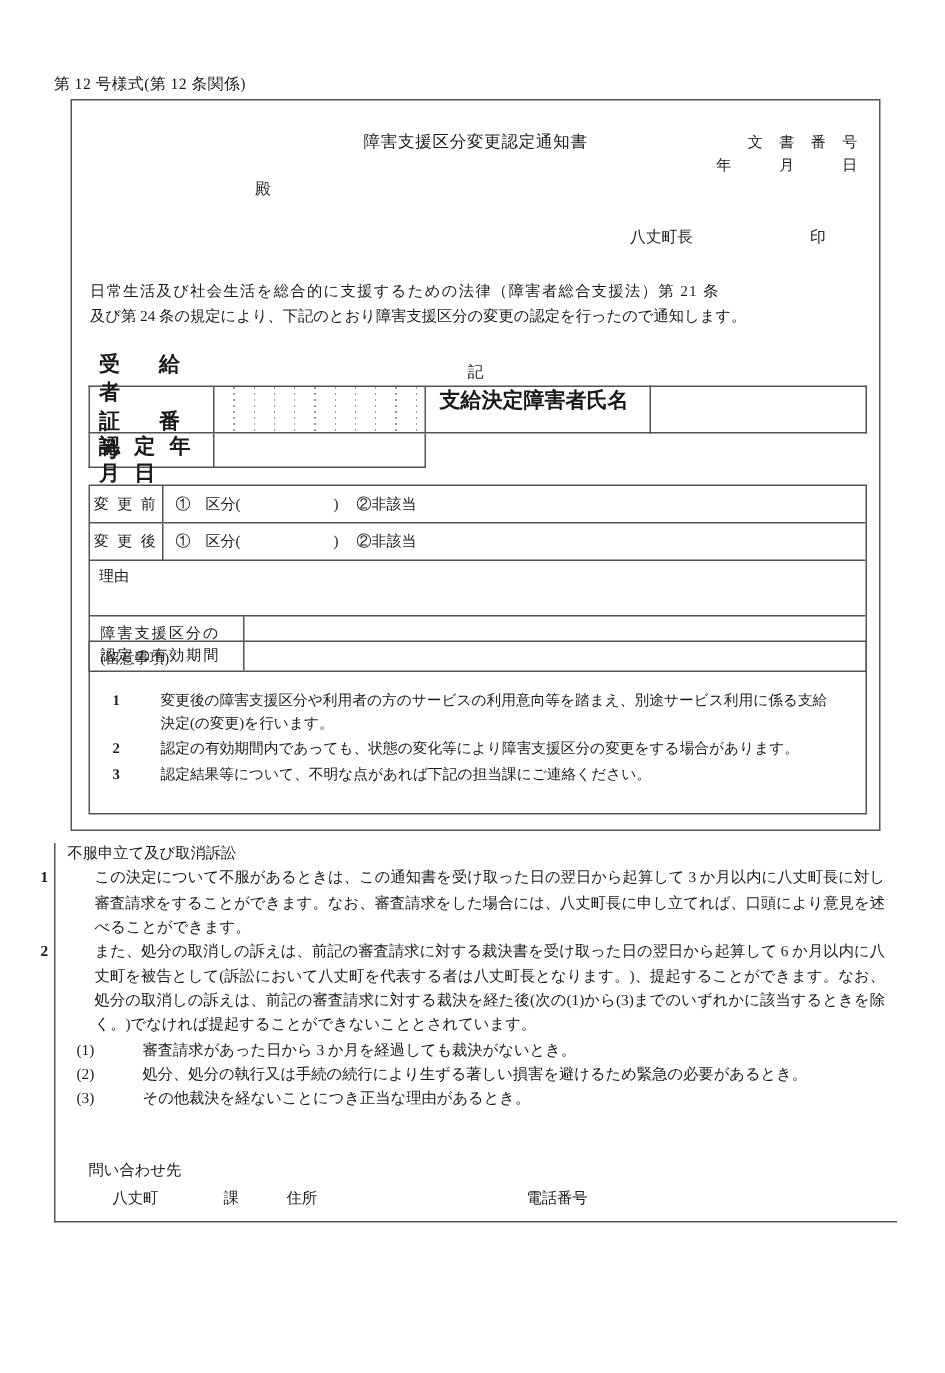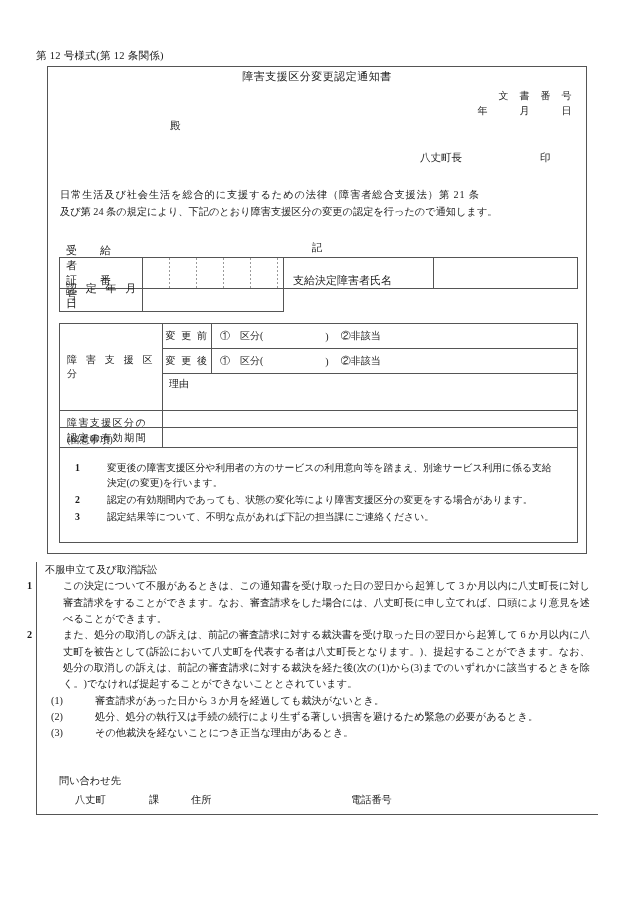--- a/index.html
+++ b/index.html
@@ -38,21 +38,21 @@
     top: 66px;
     width: 540px;
     height: 488px;
     border: 1px solid #555;
     box-sizing: border-box;
   }
 
   .doc-title {
     position: absolute;
     left: 0;
-    top: 2px;
+    top: 20px;
     width: 100%;
     text-align: center;
     font-size: 11px;
     letter-spacing: 0.5px;
   }
 
   .doc-no {
     position: absolute;
     right: 14px;
     top: 22px;
@@ -110,23 +110,24 @@
     position: absolute;
     left: 11px;
     top: 190px;
     width: 519px;
   }
   .tbl1 .row1 { display: flex; }
   .tbl1 .row2 { display: flex; }
   .cell {
     border: 1px solid #555;
     box-sizing: border-box;
-    font-size: 11px;
-    display: flex;
-    align-items: flex-end;
+    font-size: 14px;
+    display: flex;
+    align-items: flex-start;
+    font-weight: bold;
   }
   .c-juki {
     width: 83px;
     height: 32px;
     border-right: none;
     flex-direction: column;
     justify-content: center;
     line-height: 1.35;
     padding-left: 6px;
   }
@@ -353,21 +354,20 @@
         <div class="cell c-name-value"></div>
       </div>
       <div class="row2">
         <div class="cell c-nintei">認 定 年 月 日</div>
         <div class="cell c-nintei-val"></div>
       </div>
     </div>
 
     <div class="tbl2">
       <div class="t2row">
-        <div class="t2-label">障 害 支 援 区 分</div>
         <div class="t2-right">
           <div class="t2-sub">
             <div class="t2-sub-label">変 更 前</div>
             <div class="t2-sub-val">
               <span>①　区分(</span>
                 <span class="gap"></span>
                 <span>)</span>
                 <span class="gap2"></span>
                 <span>②非該当</span>
             </div>

